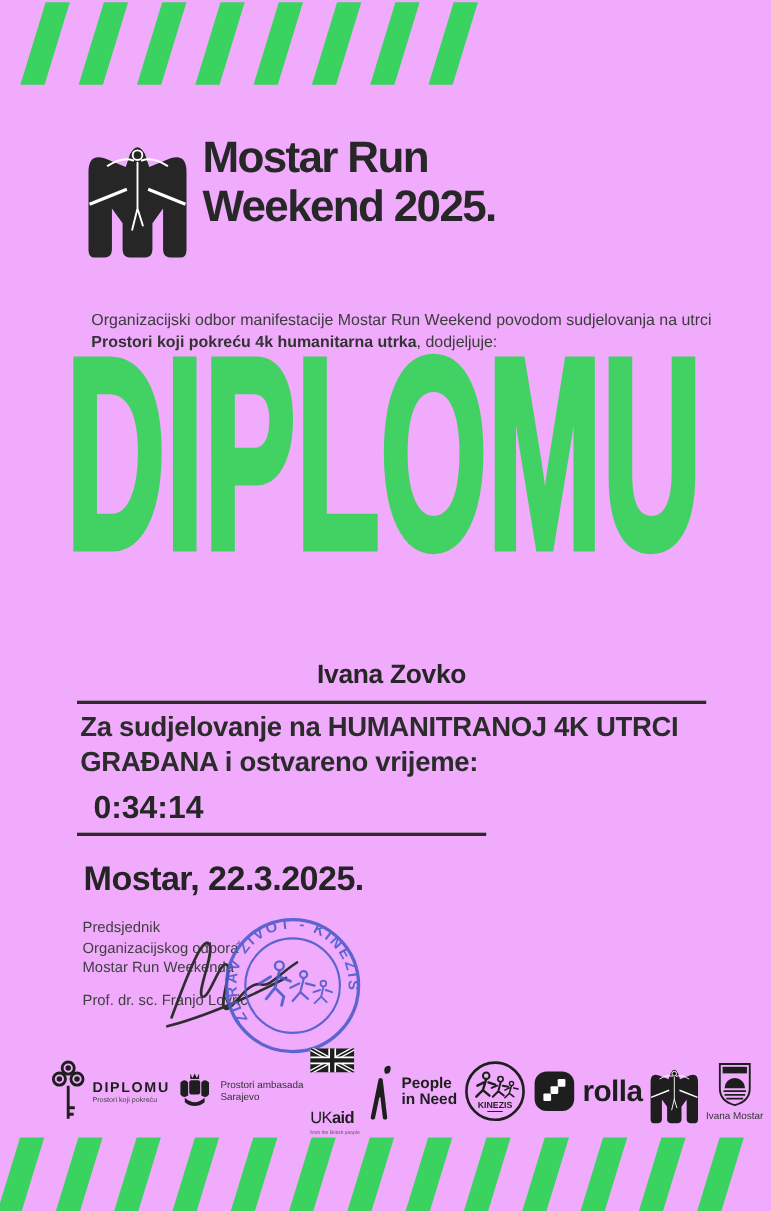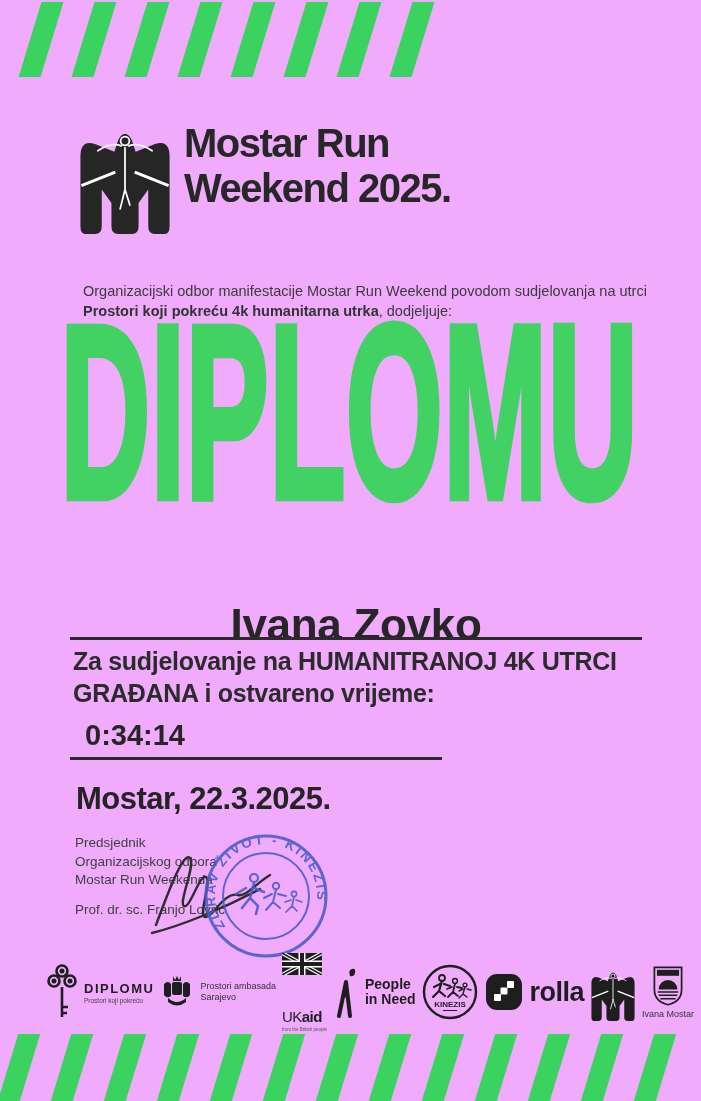--- a/index.html
+++ b/index.html
@@ -17,21 +17,21 @@
   .header-logo { position:absolute; left:78px; top:112px; }
   .header-title { position:absolute; left:184px; top:121px; font-weight:bold;
     font-size:40px; line-height:45px; letter-spacing:-1.5px; color:#272727; }
   
   .intro { position:absolute; left:83px; top:282px; font-size:14.5px; line-height:19.5px; color:#3b3b3b; }
   .intro b { color:#333; }
   
   .diplomu-svg { position:absolute; left:58px; top:318px; overflow:visible; }
   
   .recipient { position:absolute; left:70px; top:600px; width:572px; text-align:center;
-    font-size:44px; font-weight:bold; color:#262626; letter-spacing:-0.3px; }
+    font-size:24px; font-weight:bold; color:#262626; letter-spacing:-0.3px; }
   .rule { position:absolute; background:#2b2b2b; height:2.5px; }
   .rule-name { left:70px; top:637px; width:572px; }
   .statement { position:absolute; left:73px; top:645px; font-size:25px; line-height:32px;
     font-weight:bold; color:#2b2b2b; letter-spacing:-0.3px; }
   .time-value { position:absolute; left:85px; top:719px; font-size:29px; font-weight:bold; color:#262626; }
   .rule-time { left:70px; top:757px; width:372px; }
   .place-date { position:absolute; left:76px; top:781px; font-size:31px; font-weight:bold;
     letter-spacing:-0.5px; color:#242424; }
   
   .sig-block { position:absolute; left:75px; top:834px; font-size:13.5px; line-height:18.5px; color:#3f3f3f; }

